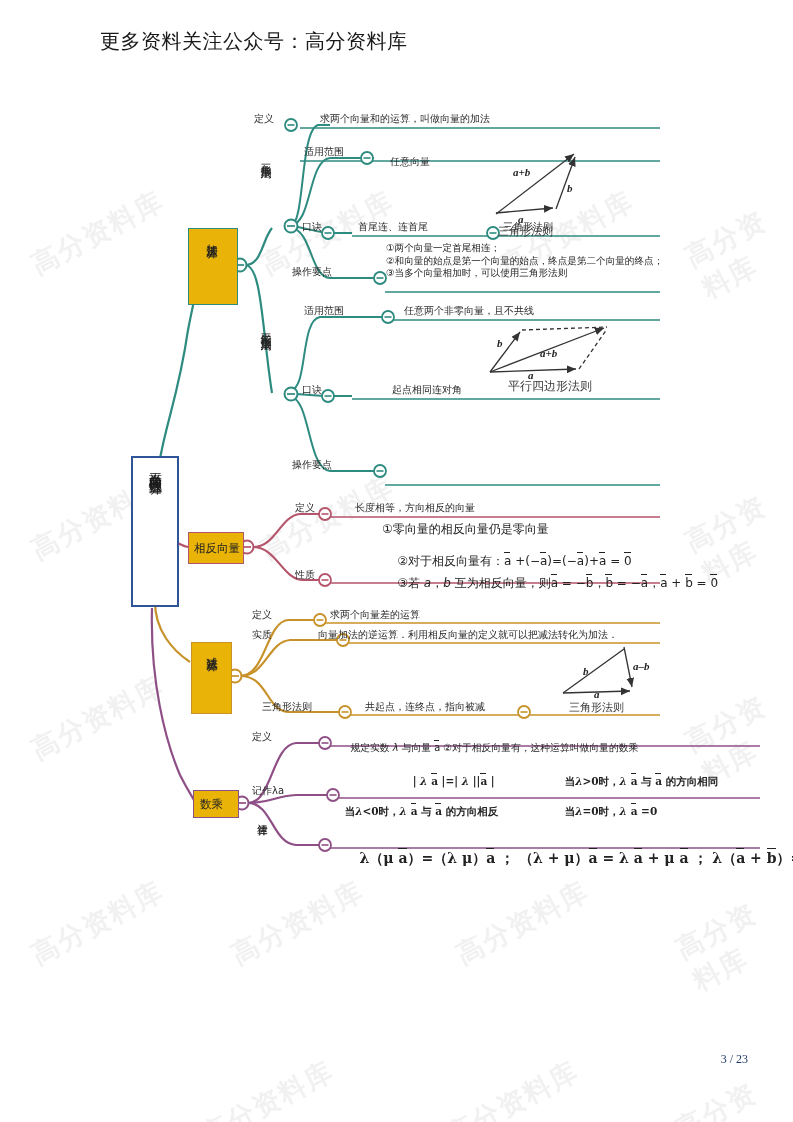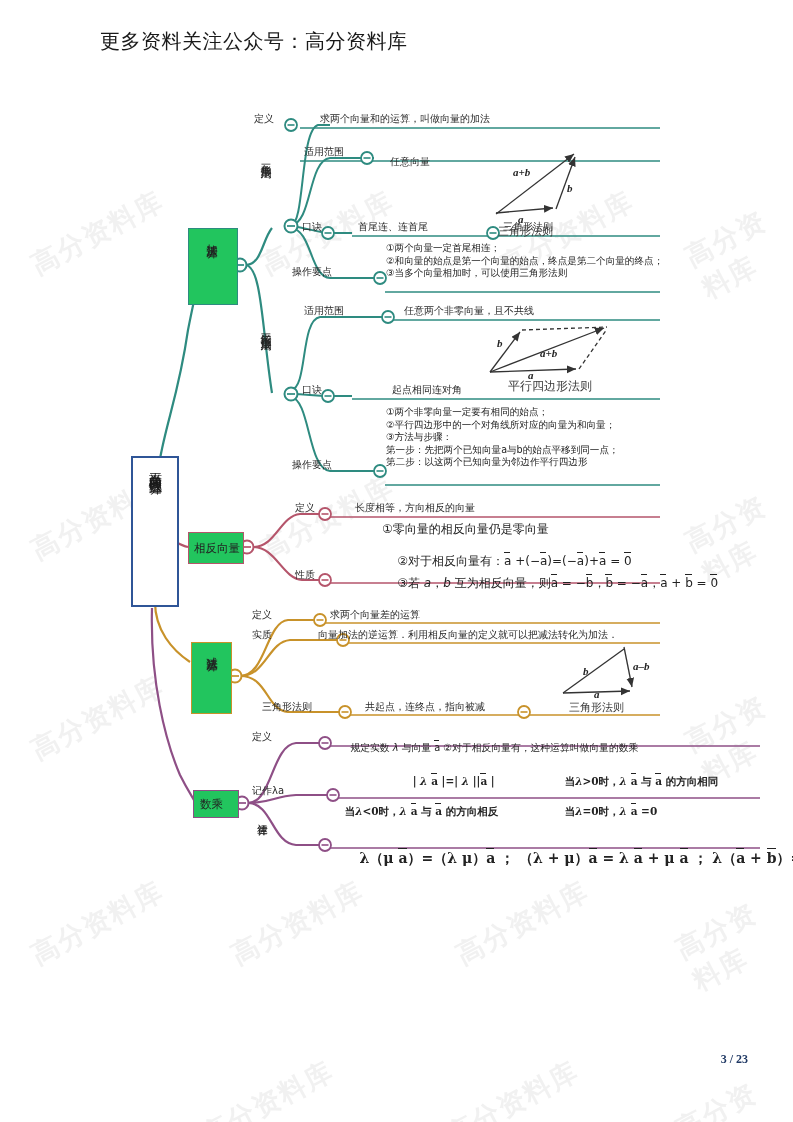--- a/index.html
+++ b/index.html
@@ -1,38 +1,38 @@
 <!DOCTYPE html>
 <html><head>
 <meta charset="utf-8">
 <style>
   html,body{margin:0;padding:0;background:#f2f2f2;}
   body{font-family:"Liberation Serif","DejaVu Serif",serif;}
   .page{position:relative;width:793px;height:1122px;background:#ffffff;overflow:hidden;
         box-shadow:0 0 0 1px #e3e3e3;}
   .hdr{position:absolute;left:100px;top:28px;font-size:20px;color:#1a1a1a;letter-spacing:.5px;
        font-family:"DejaVu Sans","Liberation Sans",sans-serif;}
-  .footer{position:absolute;right:45px;top:1052px;font-size:12px;font-weight:bold;color:#1f3864;
+  .footer{position:absolute;right:45px;top:1052px;font-size:12px;font-weight:normal;color:#1f3864;
           font-family:"Liberation Serif",serif;}
   svg.map{position:absolute;left:0;top:0;width:793px;height:1122px;}
   
   .tx{position:absolute;white-space:pre;color:#222;}
   .cn{font-family:"DejaVu Sans","Liberation Sans",sans-serif;}
   .lbl{font-size:10px;color:#2a2a2a;}
   .sml{font-size:9.6px;line-height:12.6px;}
   .sml2{font-size:12px;line-height:13.5px;}
   .vert{writing-mode:vertical-rl;text-orientation:upright;letter-spacing:1px;}
   .mathit{font-family:"Liberation Serif","DejaVu Serif",serif;font-style:italic;font-weight:bold;font-size:11px;}
   .diaglbl{font-size:11px;color:#3a3a3a;font-family:"DejaVu Sans","Liberation Sans",sans-serif;}
   .eq{font-family:"DejaVu Serif","Liberation Serif",serif;font-size:10.5px;font-weight:bold;}
   .wm{position:absolute;color:rgba(120,120,120,.10);font-size:27px;font-weight:bold;
       transform:rotate(-28deg);font-family:"DejaVu Sans","Liberation Sans",sans-serif;
       pointer-events:none;letter-spacing:2px;}
   .rootbox{position:absolute;border:2px solid #2f5597;background:#fff;}
-  .nodebox{position:absolute;background:#22c55e;}
+  .nodebox{position:absolute;background:#eab308;}
   .vecbar{position:relative;}
   .vecbar:after{content:"";position:absolute;left:0;right:1px;top:-2px;height:1.2px;background:#222;}
 </style>
 </head>
 <body>
 
 <div class="page">
 
   <div class="wm" style="left:25px;top:215px;">高分资料库</div>
   <div class="wm" style="left:255px;top:215px;">高分资料库</div>
@@ -249,25 +249,20 @@
 ②和向量的始点是第一个向量的始点，终点是第二个向量的终点；
 ③当多个向量相加时，可以使用三角形法则</div>
 
   <div class="tx cn lbl" style="left:304px;top:304px;">适用范围</div>
   <div class="tx cn lbl" style="left:404px;top:304px;">任意两个非零向量，且不共线</div>
 
   <div class="tx cn lbl" style="left:302px;top:383px;">口诀</div>
   <div class="tx cn lbl" style="left:392px;top:383px;">起点相同连对角</div>
 
   <div class="tx cn lbl" style="left:292px;top:458px;">操作要点</div>
-  <div class="tx cn sml" style="left:386px;top:406px;">①两个非零向量一定要有相同的始点；
-②平行四边形中的一个对角线所对应的向量为和向量；
-③方法与步骤：
-第一步：先把两个已知向量a与b的始点平移到同一点；
-第二步：以这两个已知向量为邻边作平行四边形</div>
 
   <div class="tx mathit" style="left:513px;top:166px;">a+b</div>
   <div class="tx mathit" style="left:567px;top:182px;">b</div>
   <div class="tx mathit" style="left:518px;top:213px;">a</div>
   <div class="tx diaglbl" style="left:498px;top:224px;">三角形法则</div>
 
   <div class="tx mathit" style="left:497px;top:337px;">b</div>
   <div class="tx mathit" style="left:540px;top:347px;">a+b</div>
   <div class="tx mathit" style="left:528px;top:369px;">a</div>
   <div class="tx diaglbl" style="left:508px;top:378px;font-size:12px;">平行四边形法则</div>

